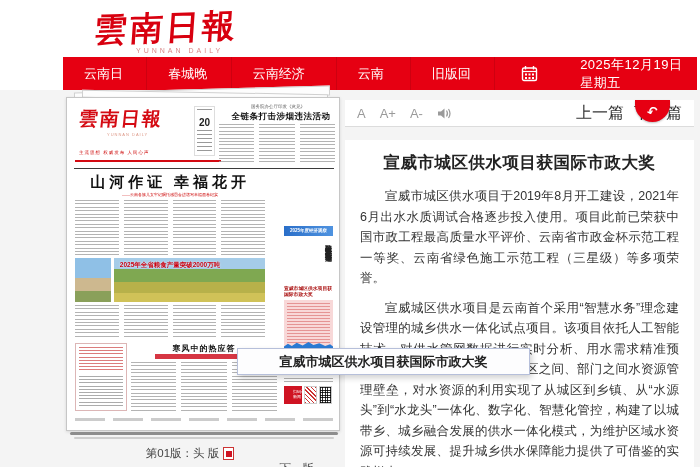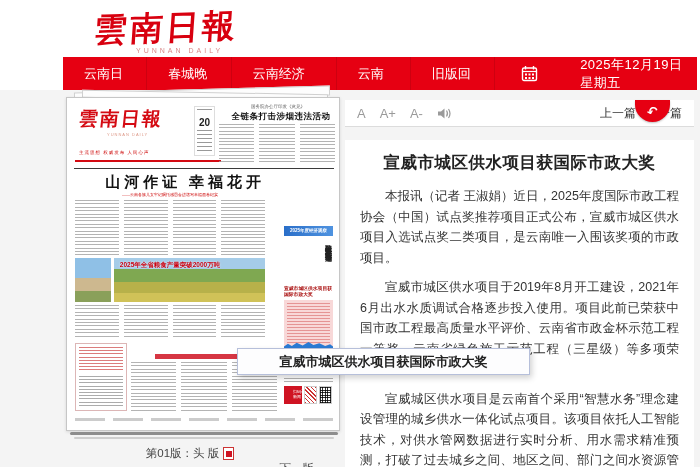--- a/index.html
+++ b/index.html
@@ -32,21 +32,21 @@
   .p-datebox { left:127px; top:8px; width:21px; height:50px; border:1px solid #ddd; text-align:center; }
   .p-datebox .d { position:static; display:block; font-size:10px; font-weight:bold; color:#222; margin-top:6px; }
   .p-datebox .l { position:static; display:block; height:2px; margin:2px 2px 0; background:repeating-linear-gradient(to bottom,#999 0 1px,transparent 1px 2px); }
   .p-kicker { left:156px; top:6px; width:110px; font-size:4.5px; color:#555; text-align:center; }
   .p-head-top { left:156px; top:13px; width:116px; font-size:8.5px; font-weight:bold; color:#111; text-align:center; letter-spacing:0.5px; }
   .sim { background:repeating-linear-gradient(to bottom,#9a9a9a 0 1px,transparent 1px 3.4px); opacity:.75; }
   .cols { display:flex; gap:5px; }
   .cols>div { flex:1; position:static; }
   .p-cols-top { left:152px; top:26px; width:116px; height:38px; }
   .p-div { left:7px; top:70px; width:260px; height:1px; background:#3a3a3a; }
-  .p-head-main { left:8px; top:75px; width:190px; font-size:15px; font-weight:bold; color:#111; letter-spacing:4px; text-align:right; font-family:"Liberation Serif", serif; }
+  .p-head-main { left:8px; top:75px; width:190px; font-size:15px; font-weight:bold; color:#111; letter-spacing:4px; text-align:center; font-family:"Liberation Serif", serif; }
   .p-subline { left:10px; top:94px; width:186px; font-size:4px; color:#c00; text-align:center; }
   .p-body1 { left:8px; top:102px; width:190px; height:56px; }
   .photo-strip { left:8px; top:160px; width:190px; height:44px; display:flex; gap:3px; }
   .photo-strip>div { position:static; }
   .ph-small { width:36px; background:linear-gradient(to bottom,#8fc0e6 0 45%,#cdb88f 45% 75%,#8aa05a 75%); }
   .ph-main { flex:1; background:linear-gradient(to bottom,#a5cce8 0 26%,#7fa851 26% 55%,#b7b14a 55% 80%,#d0c258 80%); position:relative; }
   .ph-cap { position:absolute; left:0; top:3px; width:100%; text-align:center; font-size:6.5px; font-weight:bold; color:#c80010; text-shadow:0 0 2px #fff; }
   .p-body2 { left:8px; top:207px; width:190px; height:34px; }
   .p-rcol-banner { left:217px; top:128px; width:49px; height:10px; background:linear-gradient(90deg,#2a6fc9,#4f93e0); color:#fff; font-size:4.5px; line-height:10px; text-align:center; font-weight:bold; }
   .p-vert { left:217px; top:141px; width:49px; height:62px; writing-mode:vertical-rl; font-size:7px; font-weight:bold; color:#222; letter-spacing:2px; display:flex; gap:3px; }
@@ -74,21 +74,21 @@
   .pager { position:absolute; left:66px; top:446px; width:248px; display:flex; align-items:center; font-size:11.5px; color:#444;flex-direction:column; }
   .pager .edition { display:flex; align-items:center; gap:4px; }
   .pdf-icon { width:11px; height:13px; background:#fff; border:1px solid #c33; position:relative; display:inline-block; }
   .pdf-icon::after { content:""; position:absolute; left:2px; top:3px; width:6px; height:6px; background:#cf1322; }
   .pager .nextpage { margin-left:auto; cursor:pointer; }
 
   
   .toolbar { position:absolute; left:345px; top:100px; width:349px; height:27px; background:#fff; border-bottom:1px solid #dcdcdc; display:flex; align-items:center; padding:0 12px; color:#9a9a9a; }
   .tb-font { font-size:13px; margin-right:14px; cursor:pointer; letter-spacing:0; }
   .tb-speaker { cursor:pointer; display:flex; align-items:center; margin-right:8px; }
-  .tb-links { margin-left:auto; color:#333; font-size:12px; display:flex; gap:10px; }
+  .tb-links { margin-left:auto; color:#333; font-size:16px; display:flex; gap:10px; }
   .tb-links span { cursor:pointer; }
   .back-btn { position:absolute; right:24px; top:0; width:35px; height:22px; background:#e60012; border-radius:0 0 18px 18px; display:flex; align-items:center; justify-content:center; cursor:pointer; box-shadow:0 1px 2px rgba(0,0,0,.25); }
   .back-btn span { color:#fff; font-size:13px; font-weight:bold; transform:rotate(-14deg); font-family:"DejaVu Sans", sans-serif; }
 
   .article-card { position:absolute; left:345px; top:140px; width:349px; height:327px; background:#fff; padding:12px 15px 0; }
   .article-title { text-align:center; font-size:16.5px; font-weight:bold; color:#222; margin-bottom:12px; letter-spacing:0.5px; }
   .article-card p { text-indent:2em; font-size:12.5px; line-height:20.5px; color:#333; text-align:justify; margin-bottom:9px; }
 
   
   .tooltip { position:absolute; left:237px; top:348px; width:293px; height:27px; background:#fdfdfe; border:1px solid #b6bfda; box-shadow:2px 3px 6px rgba(0,0,0,.18); display:flex; align-items:center; justify-content:center; font-size:13px; font-weight:bold; color:#222; z-index:60; }
@@ -192,20 +192,21 @@
           <br>
         <span>新闻</span>
       </div>
       <div class="qr-a"></div>
       <div class="qr-b"></div>
     </div>
     <div class="p-box-left">
       <span class="bx1"></span>
         <span class="bx2"></span>
     </div>
+    <div class="p-head-bottom">寒风中的热应答</div>
     <div class="p-redstrip"></div>
     <div class="p-body3 cols">
       <div class="sim"></div>
         <div class="sim"></div>
         <div class="sim"></div>
     </div>
     <div class="p-footline"></div>
   </div>
   <div class="paper-shadow1"></div>
   <div class="paper-shadow2"></div>
@@ -233,20 +234,19 @@
       <span>上一篇</span>
       <span>下一篇</span>
     </div>
     <div class="back-btn">
       <span>↶</span>
     </div>
   </div>
 
   <div class="article-card">
     <div class="article-title">宣威市城区供水项目获国际市政大奖</div>
-    <p>本报讯（记者 王淑娟）近日，2025年度国际市政工程协会（中国）试点奖推荐项目正式公布，宣威市城区供水项目入选试点奖二类项目，是云南唯一入围该奖项的市政项目。</p>
     <p>宣威市城区供水项目于2019年8月开工建设，2021年6月出水水质调试合格逐步投入使用。项目此前已荣获中国市政工程最高质量水平评价、云南省市政金杯示范工程一等奖、云南省绿色施工示范工程（三星级）等多项荣誉。</p>
     <p>宣威城区供水项目是云南首个采用“智慧水务”理念建设管理的城乡供水一体化试点项目。该项目依托人工智能技术，对供水管网数据进行实时分析、用水需求精准预测，打破了过去城乡之间、地区之间、部门之间水资源管理壁垒，对水资源的利用实现了从城区到乡镇、从“水源头”到“水龙头”一体化、数字化、智慧化管控，构建了以城带乡、城乡融合发展的供水一体化模式，为维护区域水资源可持续发展、提升城乡供水保障能力提供了可借鉴的实践样本。</p>
 
   </div>
 
   <div class="tooltip">宣威市城区供水项目获国际市政大奖</div>
 </div>
 
 </body></html>

